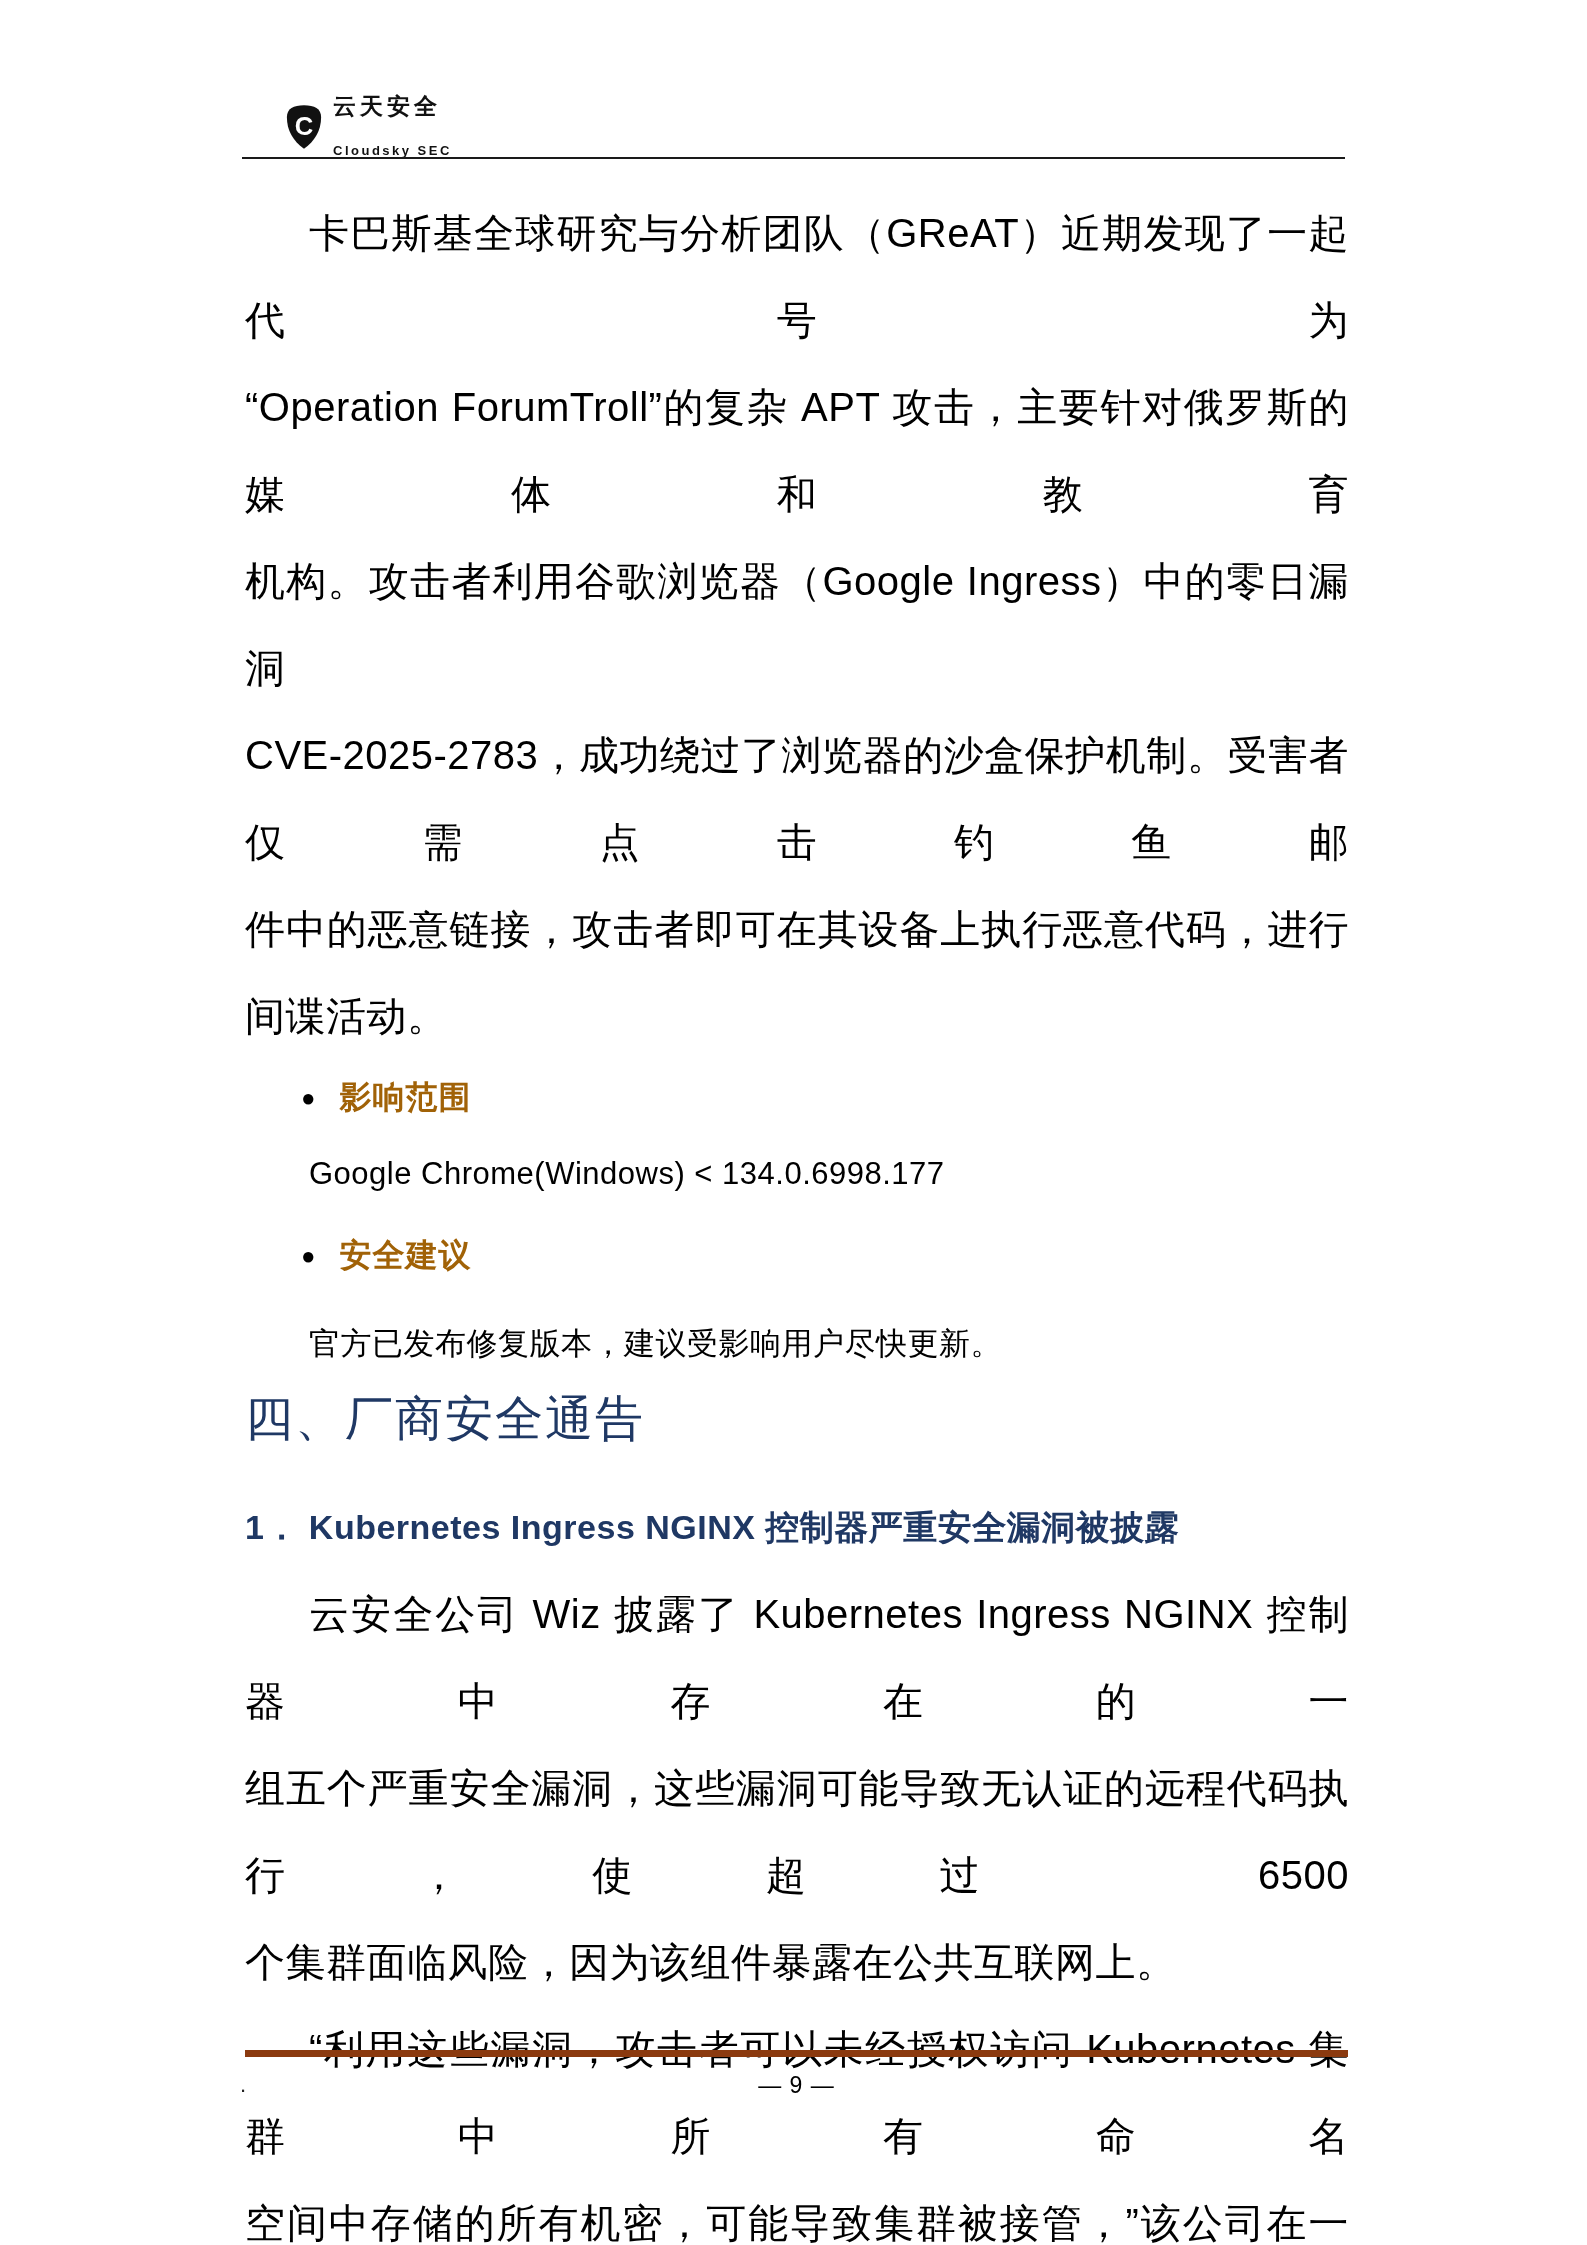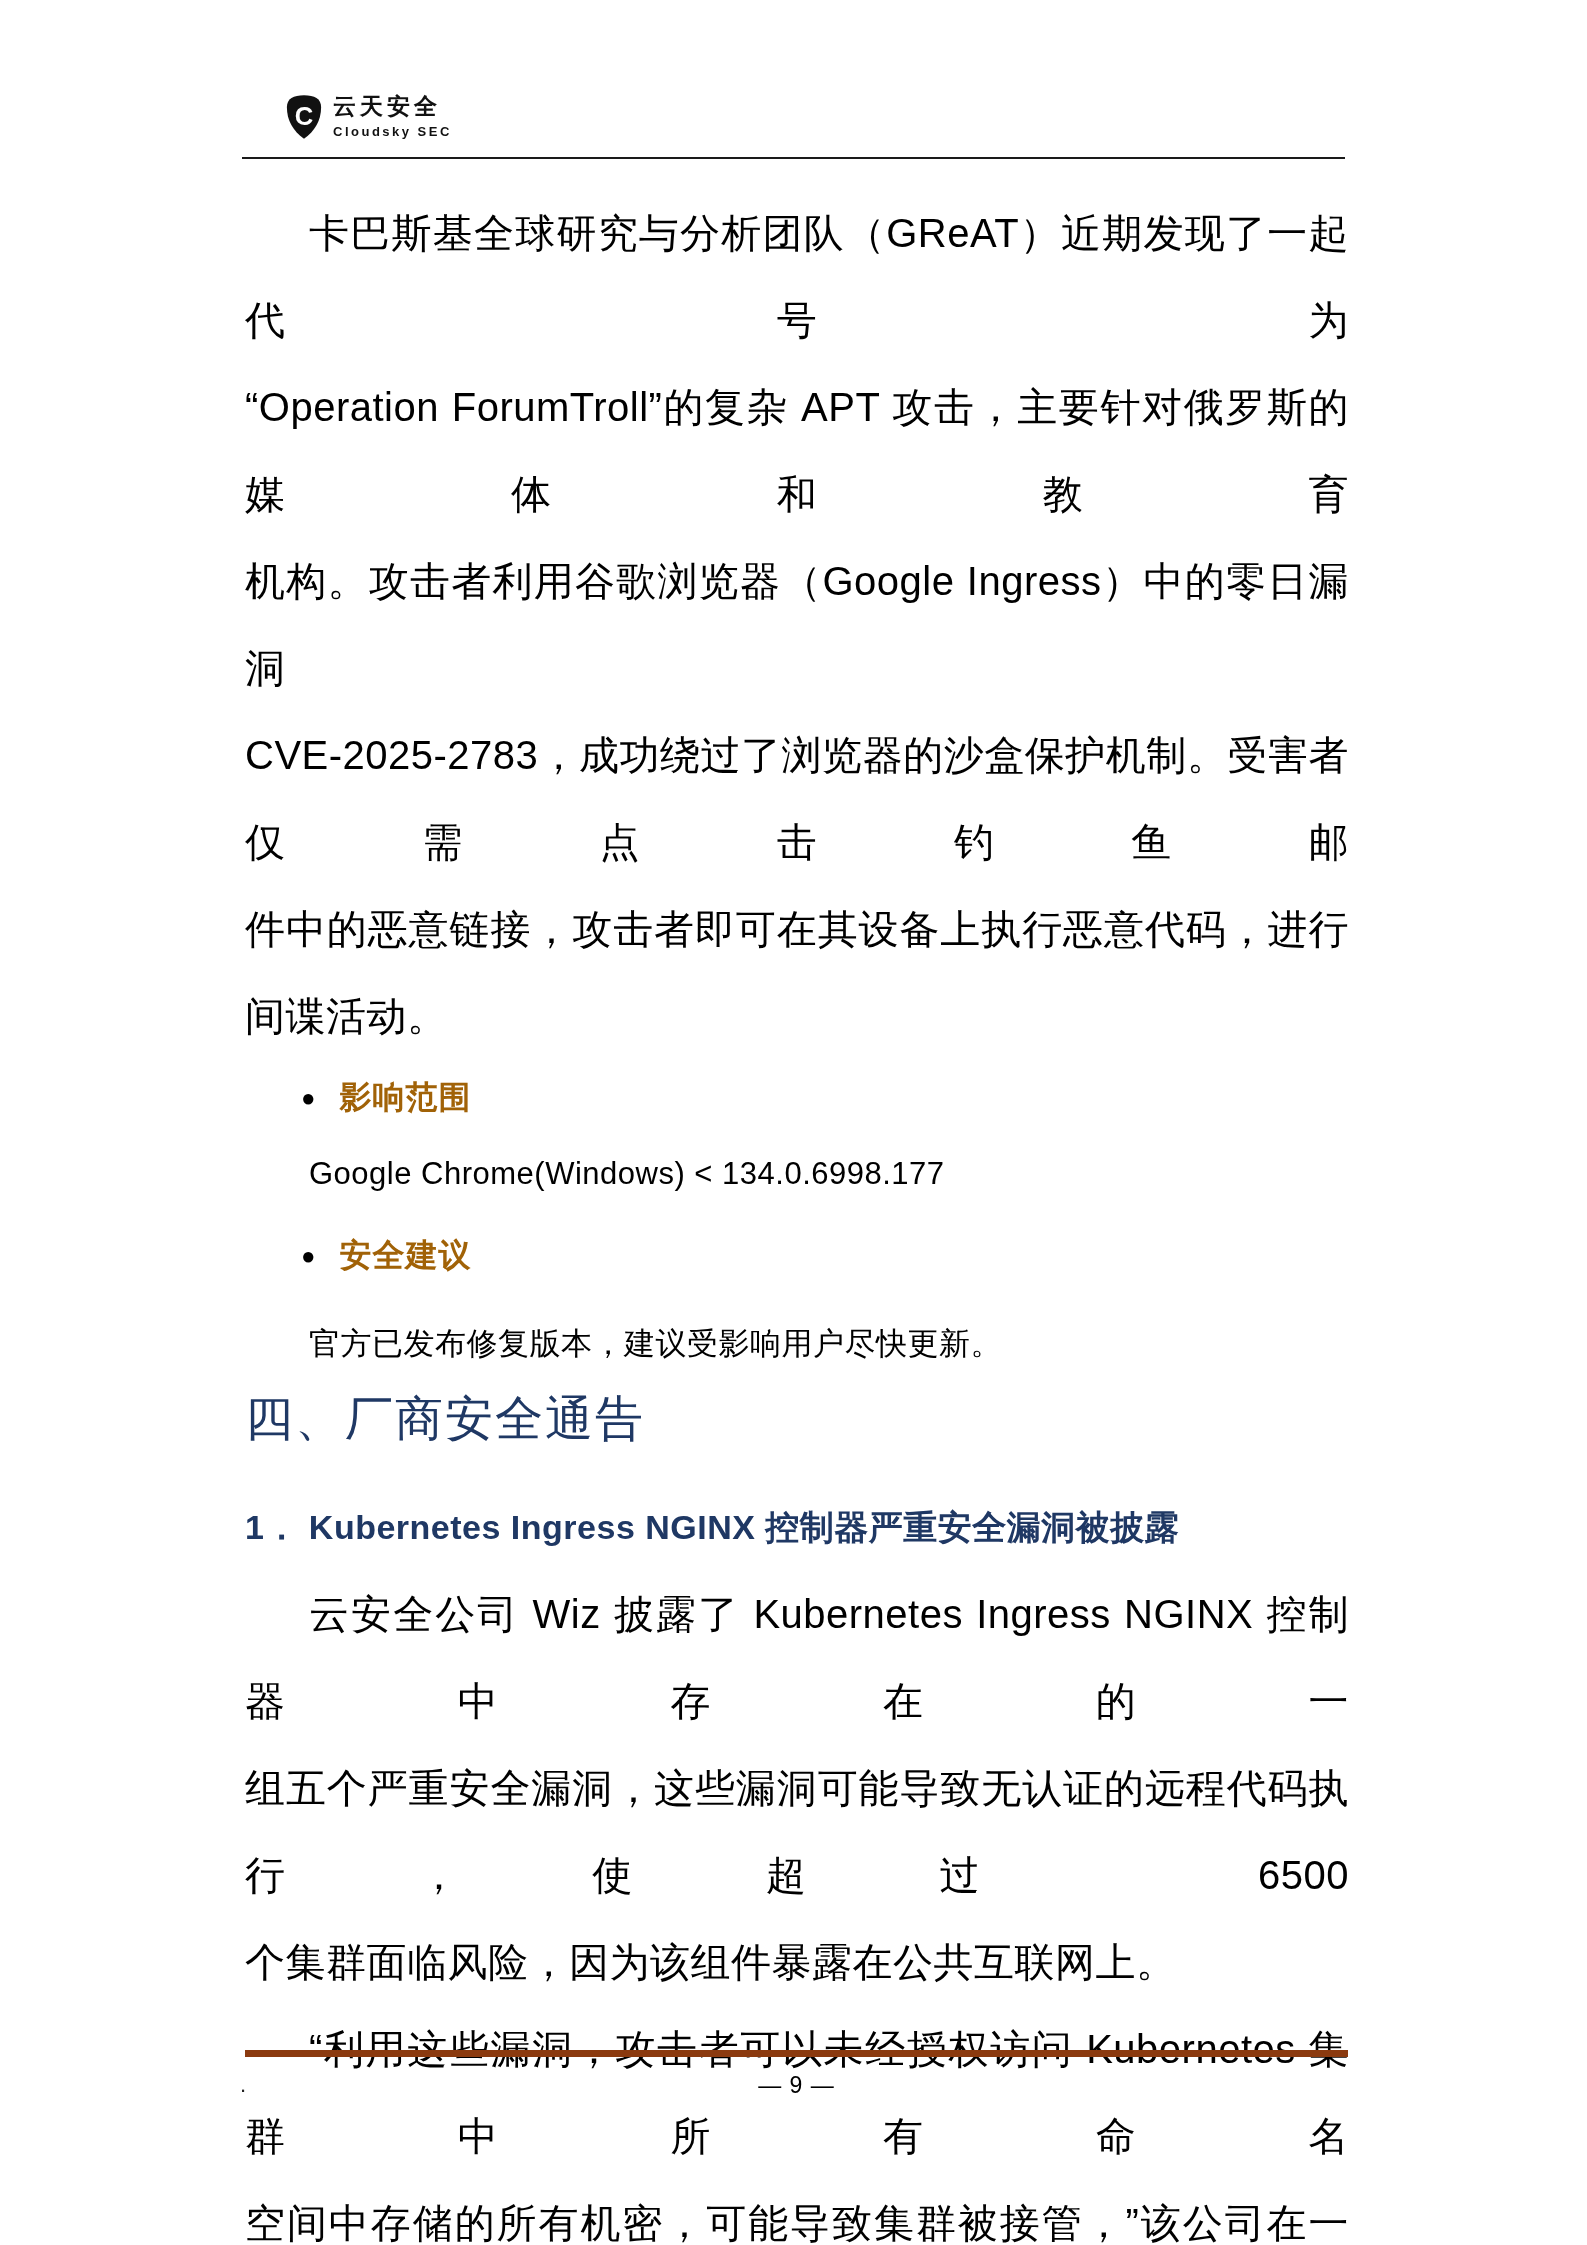--- a/index.html
+++ b/index.html
@@ -10,21 +10,21 @@
     font-family:"Liberation Sans","DejaVu Sans",sans-serif;
     color:#000;
     overflow:hidden;
   }
   
   .header-logo{
     position:absolute;left:285px;top:94px;
     display:flex;align-items:center;gap:10px;
   }
   .logo-shield{display:block;}
-  .logo-text{display:flex;flex-direction:column;justify-content:center;}
+  .logo-text{display:flex;flex-direction:column;justify-content:center;gap:19px;}
   .brand-cn{
     font-size:23px;font-weight:bold;letter-spacing:4px;color:#111;
     line-height:24px;
   }
   .brand-en{
     font-size:13px;font-weight:bold;letter-spacing:2.5px;color:#111;
     line-height:16px;margin-top:6px;
   }
   .header-title{
     position:absolute;top:90px;right:248px;

